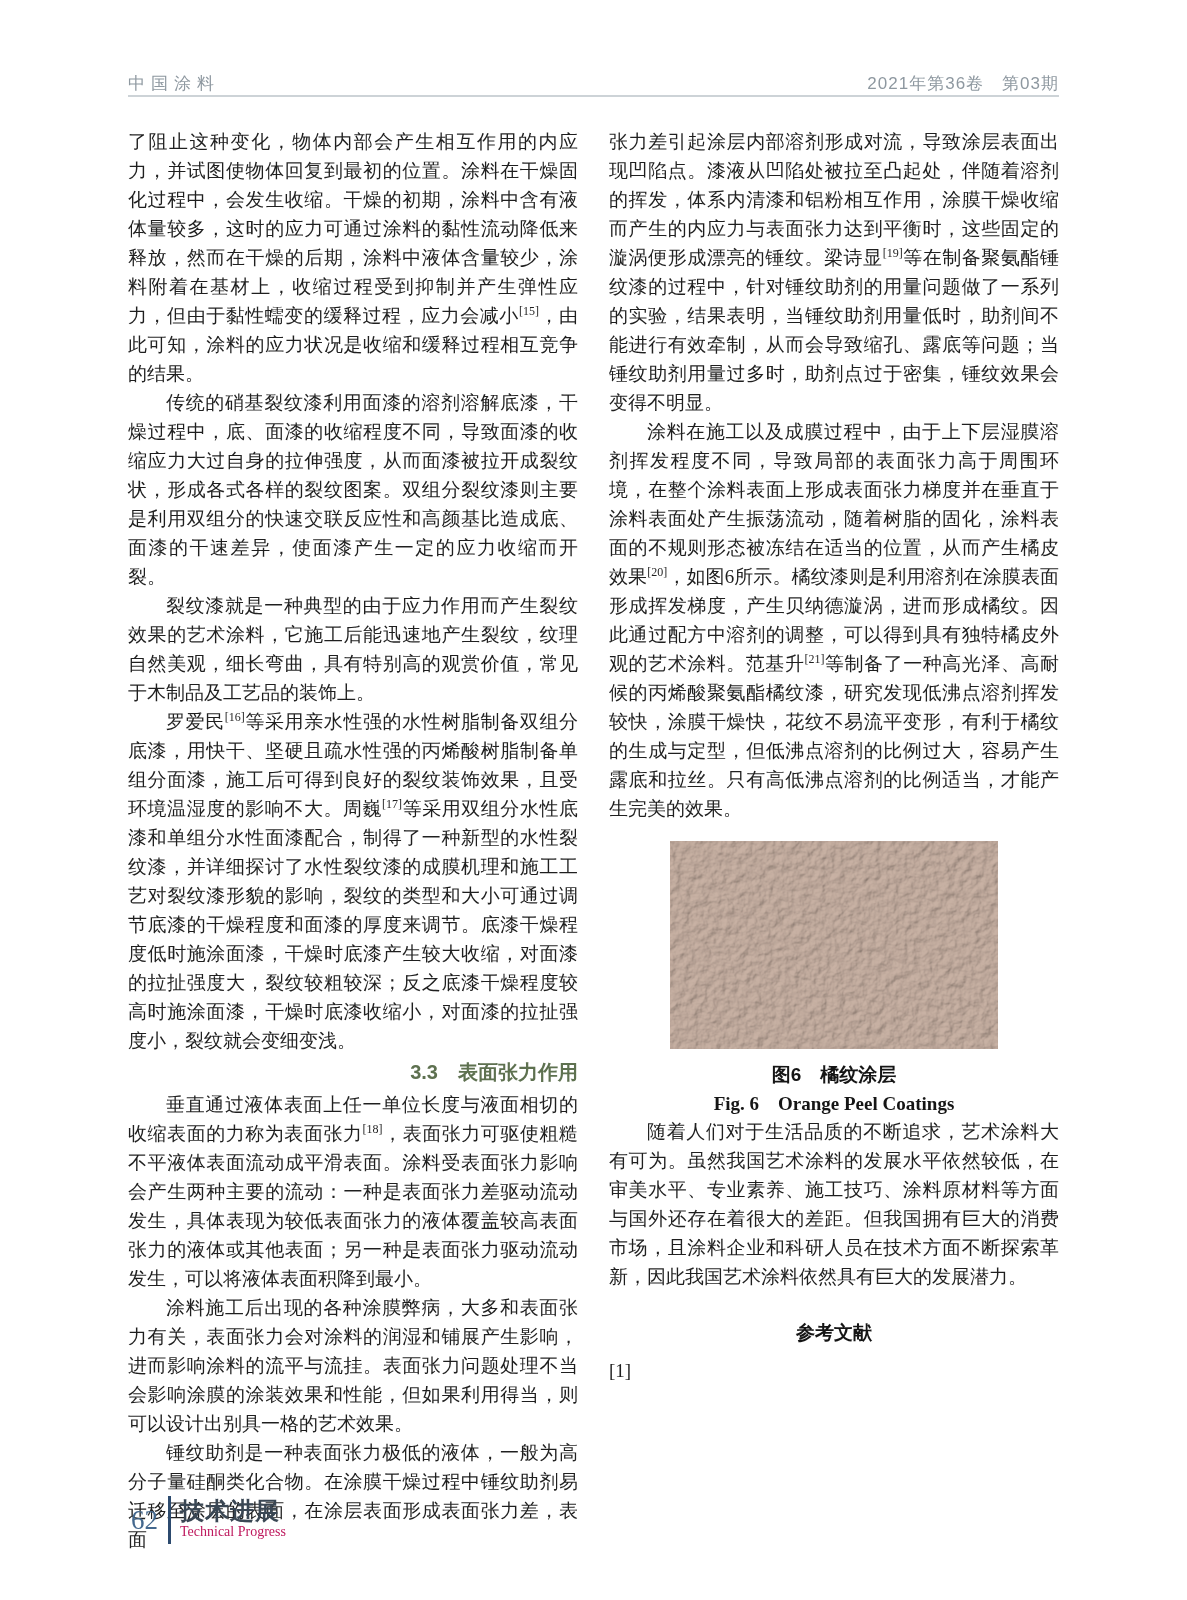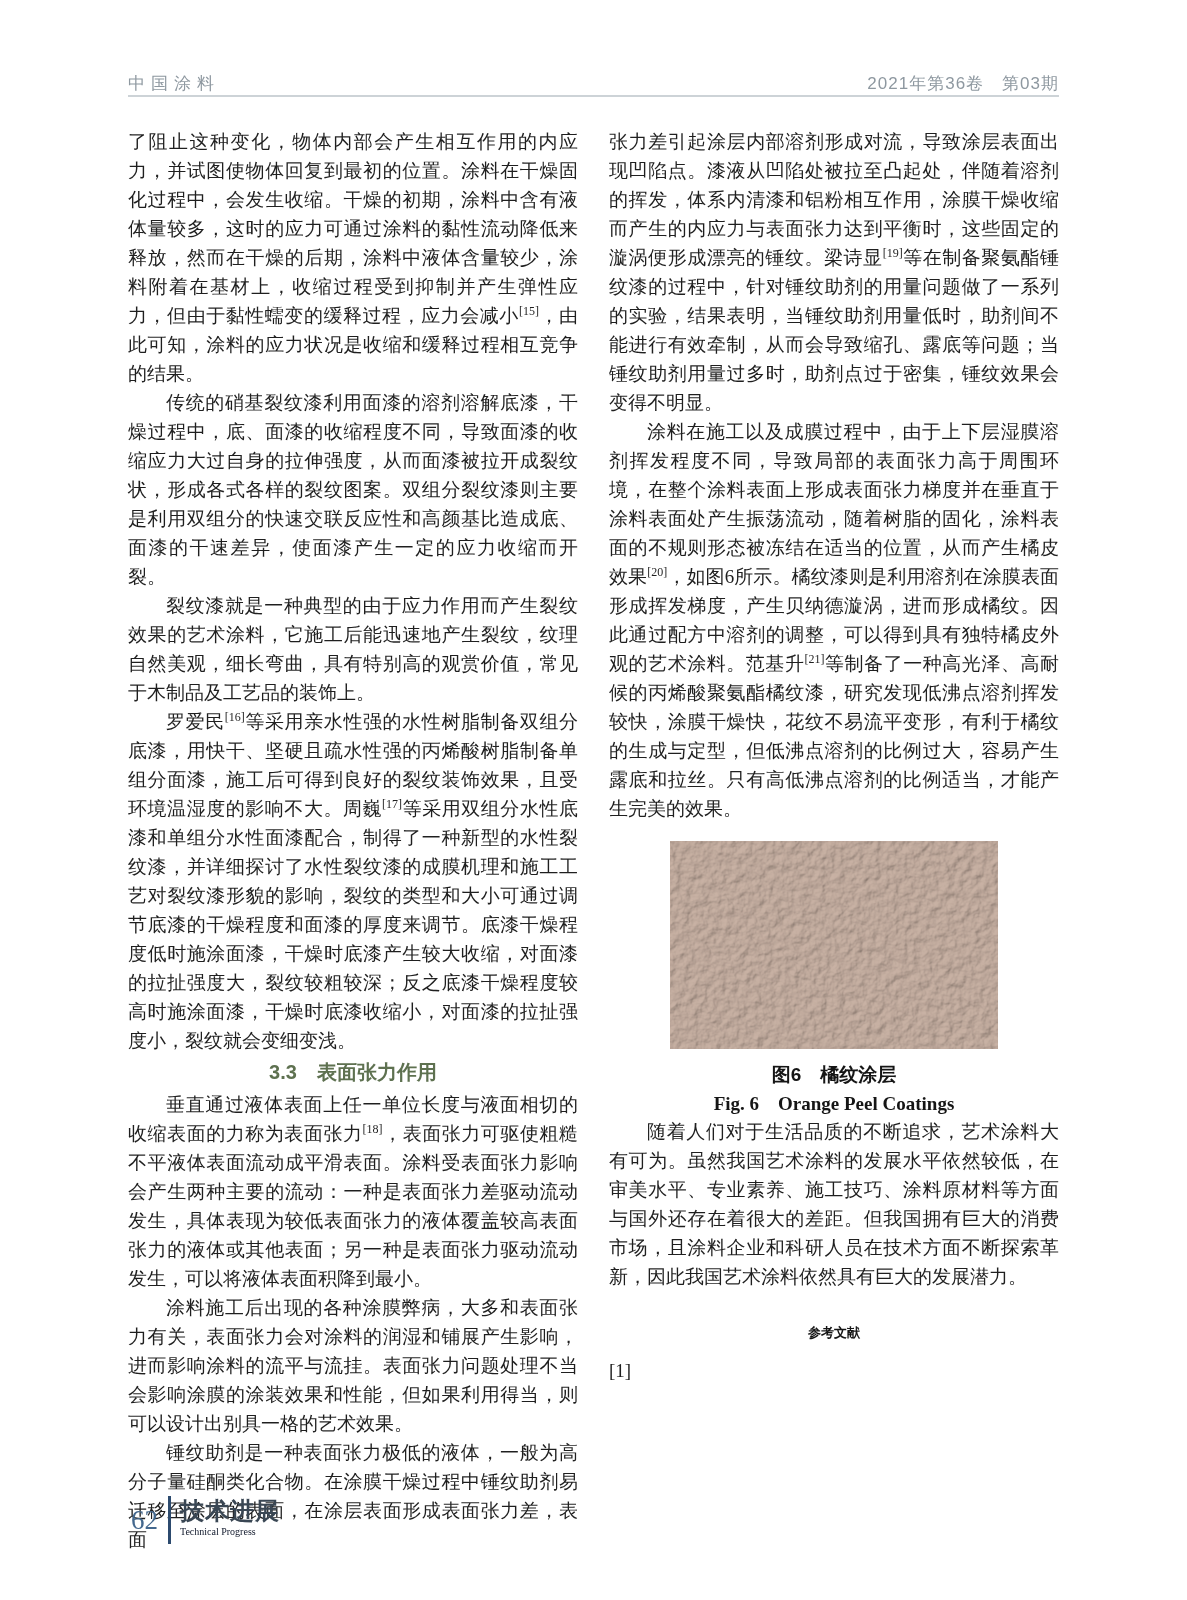--- a/index.html
+++ b/index.html
@@ -19,55 +19,55 @@
   .issue-info   { letter-spacing:1px; font-family:"Liberation Sans","DejaVu Sans",sans-serif; }
   
   .columns { position:absolute; top:127px; left:128px; width:931px; display:flex; gap:31px; }
   .col { width:450px; font-size:19px; line-height:29px; text-align:justify; }
   .col p { margin:0; text-indent:2em; }
   .col p.cont { text-indent:0; }
   sup { font-size:12px; line-height:0; vertical-align:super; }
   
   .subheading {
     font-family:"Liberation Sans","DejaVu Sans",sans-serif; font-weight:bold;
-    color:#5e7150; font-size:20px; margin:3px 0 3px; text-align:center;
+    color:#5e7150; font-size:20px; margin:3px 0 3px; text-align:right;
   }
   .mainheading {
     font-family:"Liberation Sans","DejaVu Sans",sans-serif; font-weight:bold;
     color:#5e7150; font-size:27px; margin:30px 0 16px; text-align:left; letter-spacing:1px;
   }
   
   figure { margin:18px 0 0 0; text-align:center; }
   .fig-image { width:328px; height:208px; margin:0 auto; font-size:0; }
   .cap-cn {
     font-family:"Liberation Sans","DejaVu Sans",sans-serif; font-weight:bold;
     font-size:19px; margin-top:13px; color:#151515; line-height:26px;
   }
   .cap-en { font-weight:bold; font-size:19px; margin-top:3px; color:#151515; line-height:26px; }
   
   .ref-heading {
-    text-align:center; font-weight:bold; font-size:13px; margin:27px 0 9px;
+    text-align:center; font-weight:bold; font-size:19px; margin:27px 0 9px;
     font-family:"Liberation Sans","DejaVu Sans",sans-serif; color:#151515;
   }
   .ref-entry { display:flex; font-size:19px; line-height:30px; }
   .ref-label { width:52px; flex:none; }
   .ref-text  { flex:1; text-align:justify; }
   
   .page-footer { position:absolute; left:131px; top:1496px; display:flex; align-items:stretch; height:48px; }
   .page-num {
     font-size:27px; color:#44688e; align-self:center; margin-right:10px;
     font-family:"Liberation Serif","DejaVu Serif",serif;
   }
   .footer-bar { width:3px; background:#2c4a6e; margin-right:9px; }
   .footer-col { display:flex; flex-direction:column; justify-content:center; }
   .footer-cn {
     font-family:"Liberation Sans","DejaVu Sans",sans-serif; font-weight:bold;
     font-size:24px; color:#3a4754; letter-spacing:1px; line-height:24px;
   }
-  .footer-en { font-size:10px; color:#0f172a; line-height:18px;font-family:Liberation Serif, serif; }
+  .footer-en { font-size:14px; color:#be185d; line-height:18px;font-family:Liberation Serif, serif; }
 </style>
 </head>
 <body>
 
 <div class="page">
 
   <header class="page-header">
     <span class="journal-title">中国涂料</span>
     <span class="issue-info">2021年第36卷　第03期</span>
   </header>

